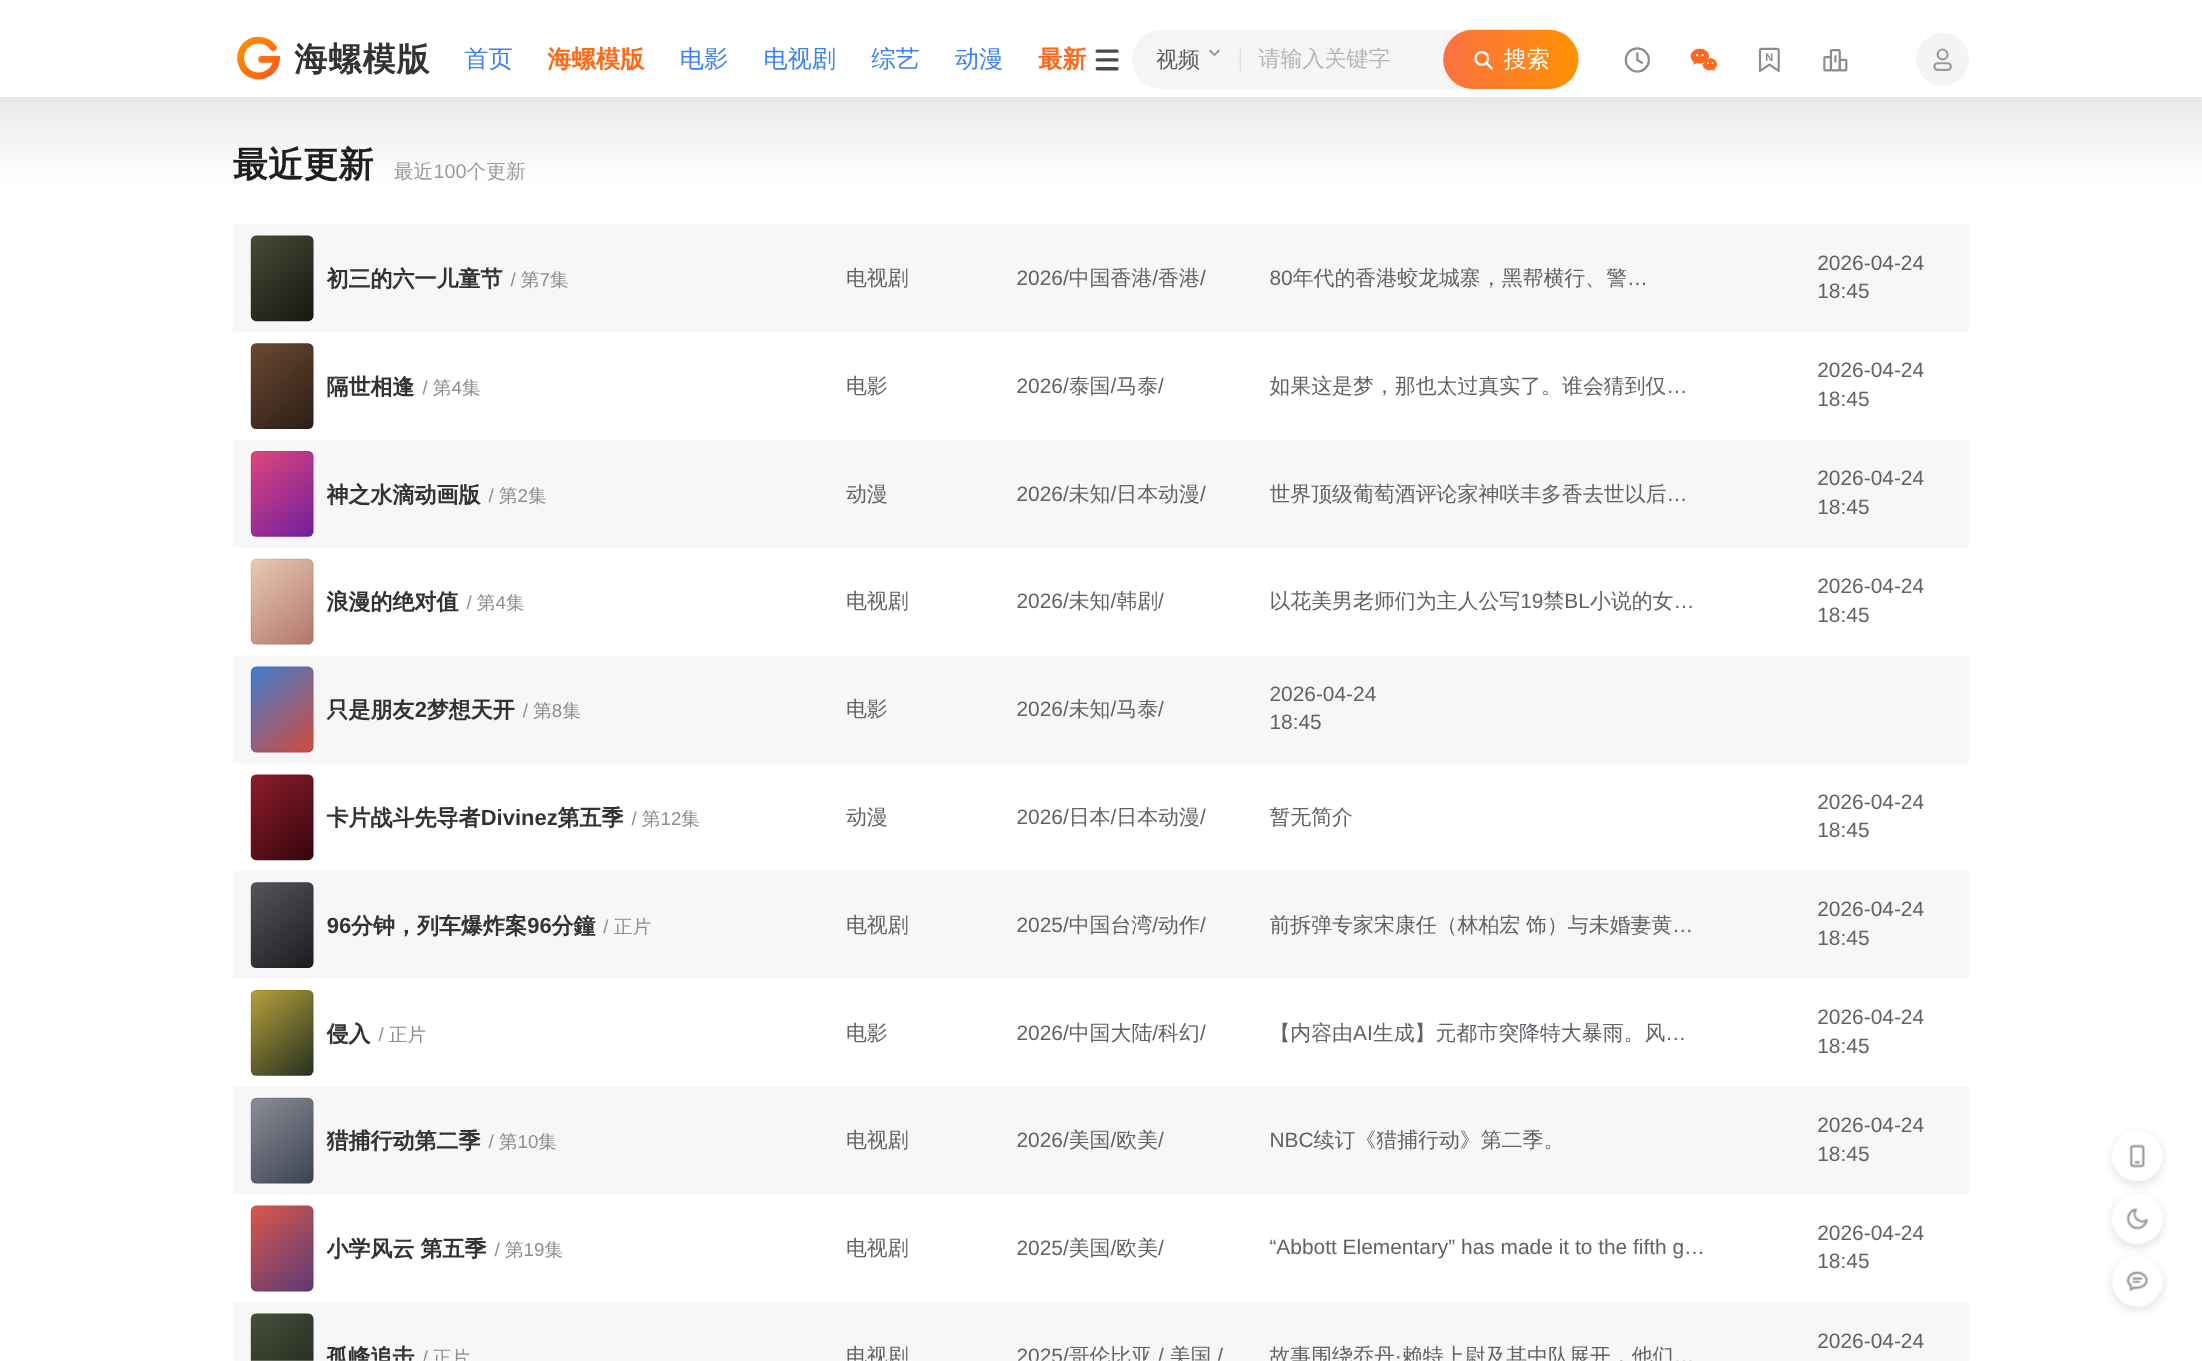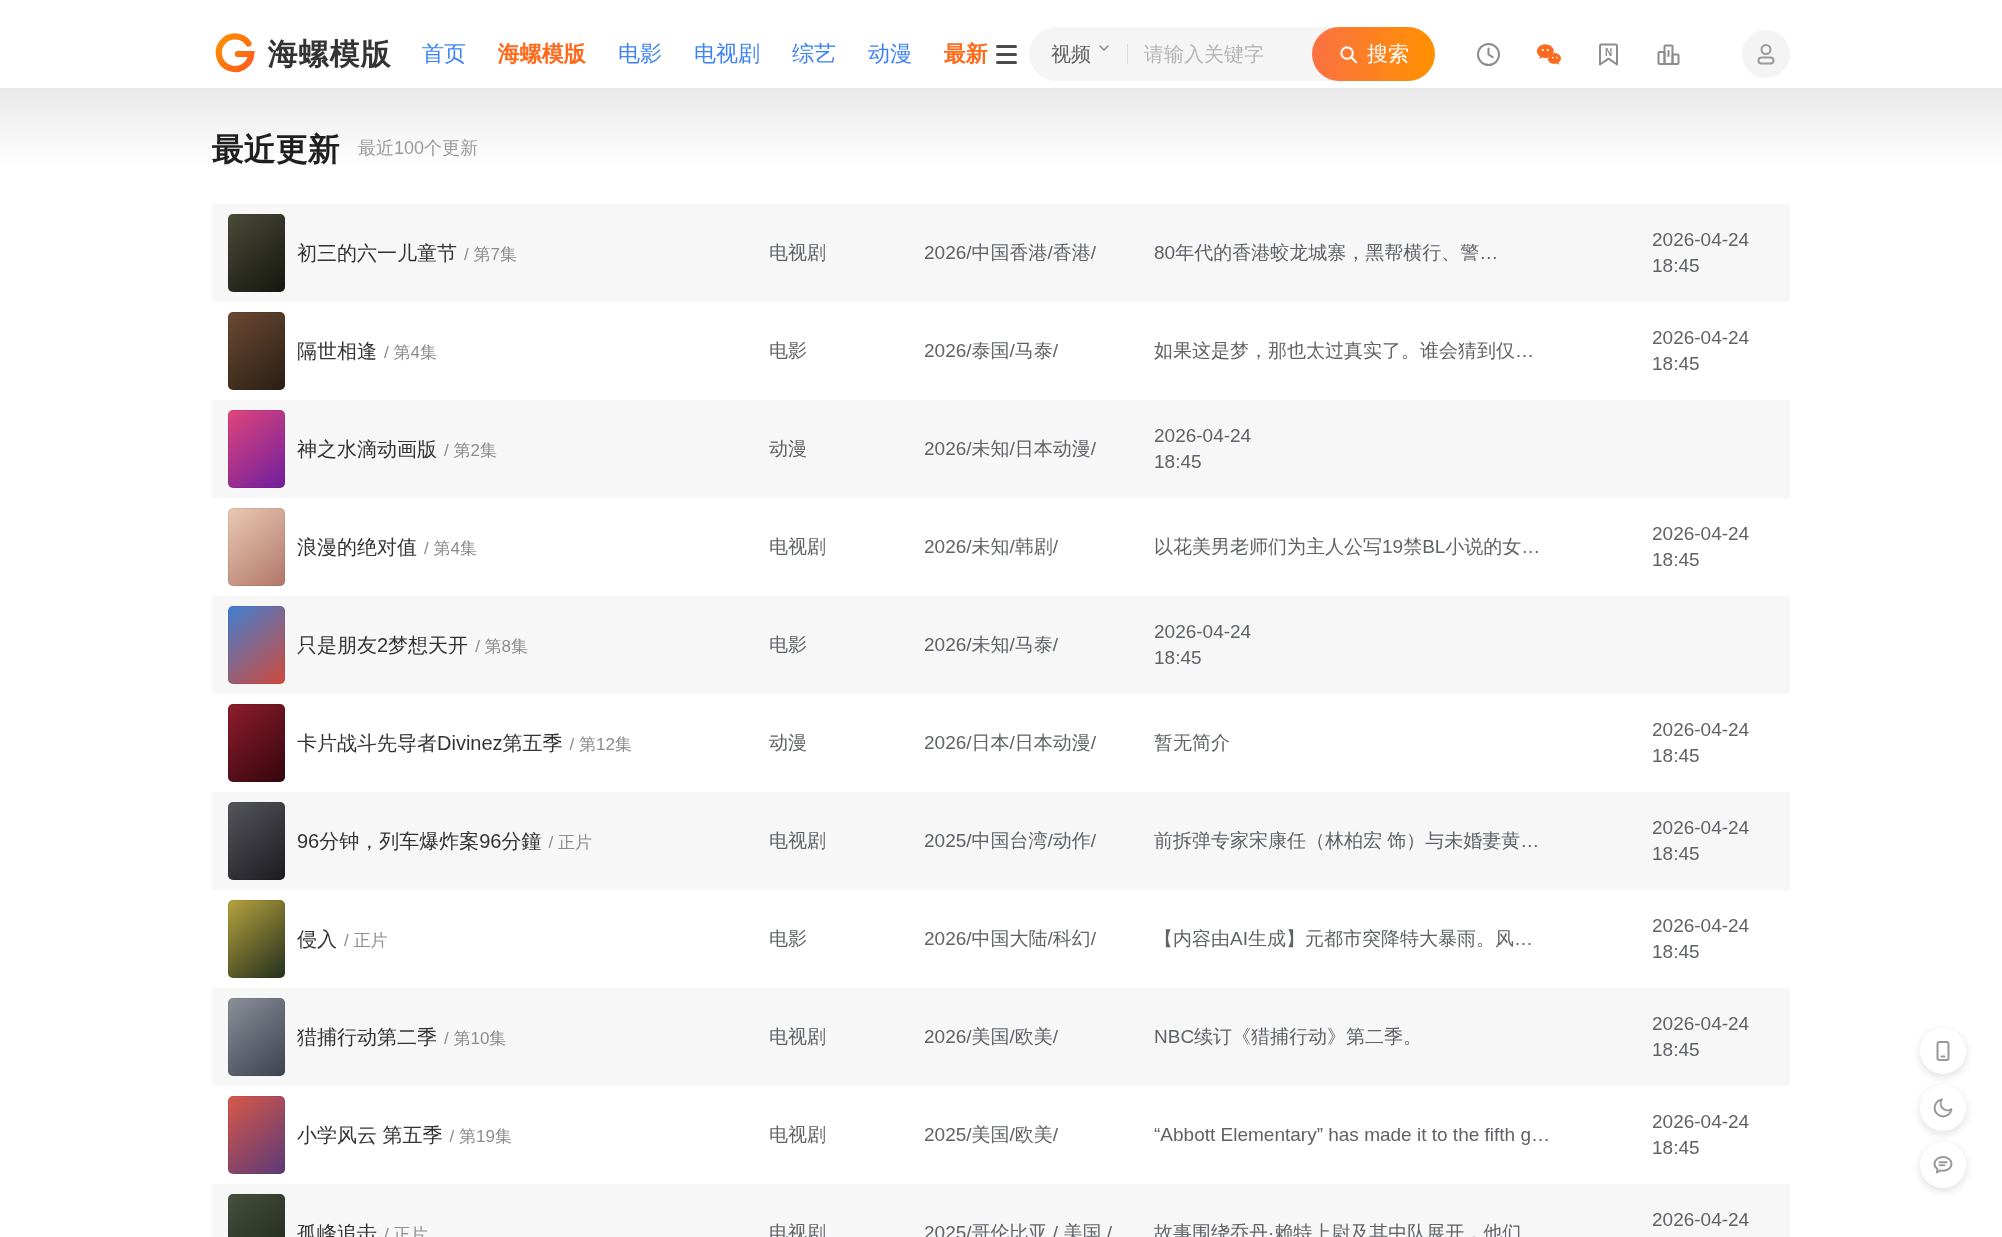--- a/index.html
+++ b/index.html
@@ -33,32 +33,32 @@
 
   .header-icons { display:flex; align-items:center; gap:33px; margin-left:40px; }
   .hicon { width:27px; height:27px; cursor:pointer; display:block; }
   .avatar-btn { width:48px; height:48px; border-radius:50%; background:#f4f4f5;
     display:flex; align-items:center; justify-content:center; margin-left:27px; cursor:pointer; }
 
   
   .top-gradient { position:absolute; left:0; top:88px; width:100%; height:80px;
     background:linear-gradient(180deg,#e9e9e9,#ffffff); z-index:0; }
   .main { position:relative; z-index:1; }
-  .page-head { display:flex; align-items:center; gap:18px; padding-top:40px; }
+  .page-head { display:flex; align-items:flex-end; gap:18px; padding-top:40px; }
   .page-title { font-size:32px; font-weight:700; color:#1f1f1f; }
   .page-subtitle { font-size:18px; color:#9a9a9a; padding-bottom:4px; }
 
   
   .list { margin-top:32px; }
   .row { height:98px; display:flex; align-items:center; padding:0 16px; cursor:pointer; }
   .row.odd { background:#f7f7f7; }
   .thumb { width:57px; height:78px; border-radius:5px; flex:none;
     background:#ccc; box-shadow:inset 0 0 0 1px rgba(0,0,0,.06); }
   .cell-title { width:472px; margin-left:12px; white-space:nowrap; overflow:hidden; flex:none; }
-  .cell-title .t { font-size:20px; font-weight:400; color:#333; }
+  .cell-title .t { font-size:20px; font-weight:700; color:#333; }
   .cell-title .ep { font-size:17px; color:#8d8d8d; margin-left:7px; font-weight:400; }
   .cell-cat { width:155px; font-size:19px; color:#5f6266; flex:none; }
   .cell-meta { width:230px; font-size:19px; color:#5f6266; flex:none; white-space:nowrap; overflow:hidden; }
   .cell-desc { flex:1; font-size:19px; color:#5f6266; white-space:nowrap; overflow:hidden;
     text-overflow:ellipsis; padding-right:40px; min-width:0; }
   .cell-date { width:122px; flex:none; font-size:19px; color:#5f6266; line-height:26px; }
 
   
   .float-col { position:fixed; right:36px; top:1028px; display:flex; flex-direction:column; gap:11px; z-index:9; }
   .float-btn { width:46px; height:46px; border-radius:50%; background:#fff;
@@ -188,20 +188,21 @@
             <div>18:45</div>
           </div>
         </div>
         <div class="row odd">
           <div class="thumb" style="background: linear-gradient(140deg, rgb(224, 69, 123), rgb(111, 31, 158));"></div>
           <div class="cell-title">
             <span class="t">神之水滴动画版</span><span class="ep">/ 第2集</span>
           </div>
           <div class="cell-cat">动漫</div>
           <div class="cell-meta">2026/未知/日本动漫/</div>
+          <div class="cell-desc">世界顶级葡萄酒评论家神咲丰多香去世以后…</div>
           <div class="cell-date">
             <div>2026-04-24</div>
             <div>18:45</div>
           </div>
         </div>
         <div class="row">
           <div class="thumb" style="background: linear-gradient(140deg, rgb(233, 202, 180), rgb(177, 118, 106));"></div>
           <div class="cell-title">
             <span class="t">浪漫的绝对值</span><span class="ep">/ 第4集</span>
           </div>

